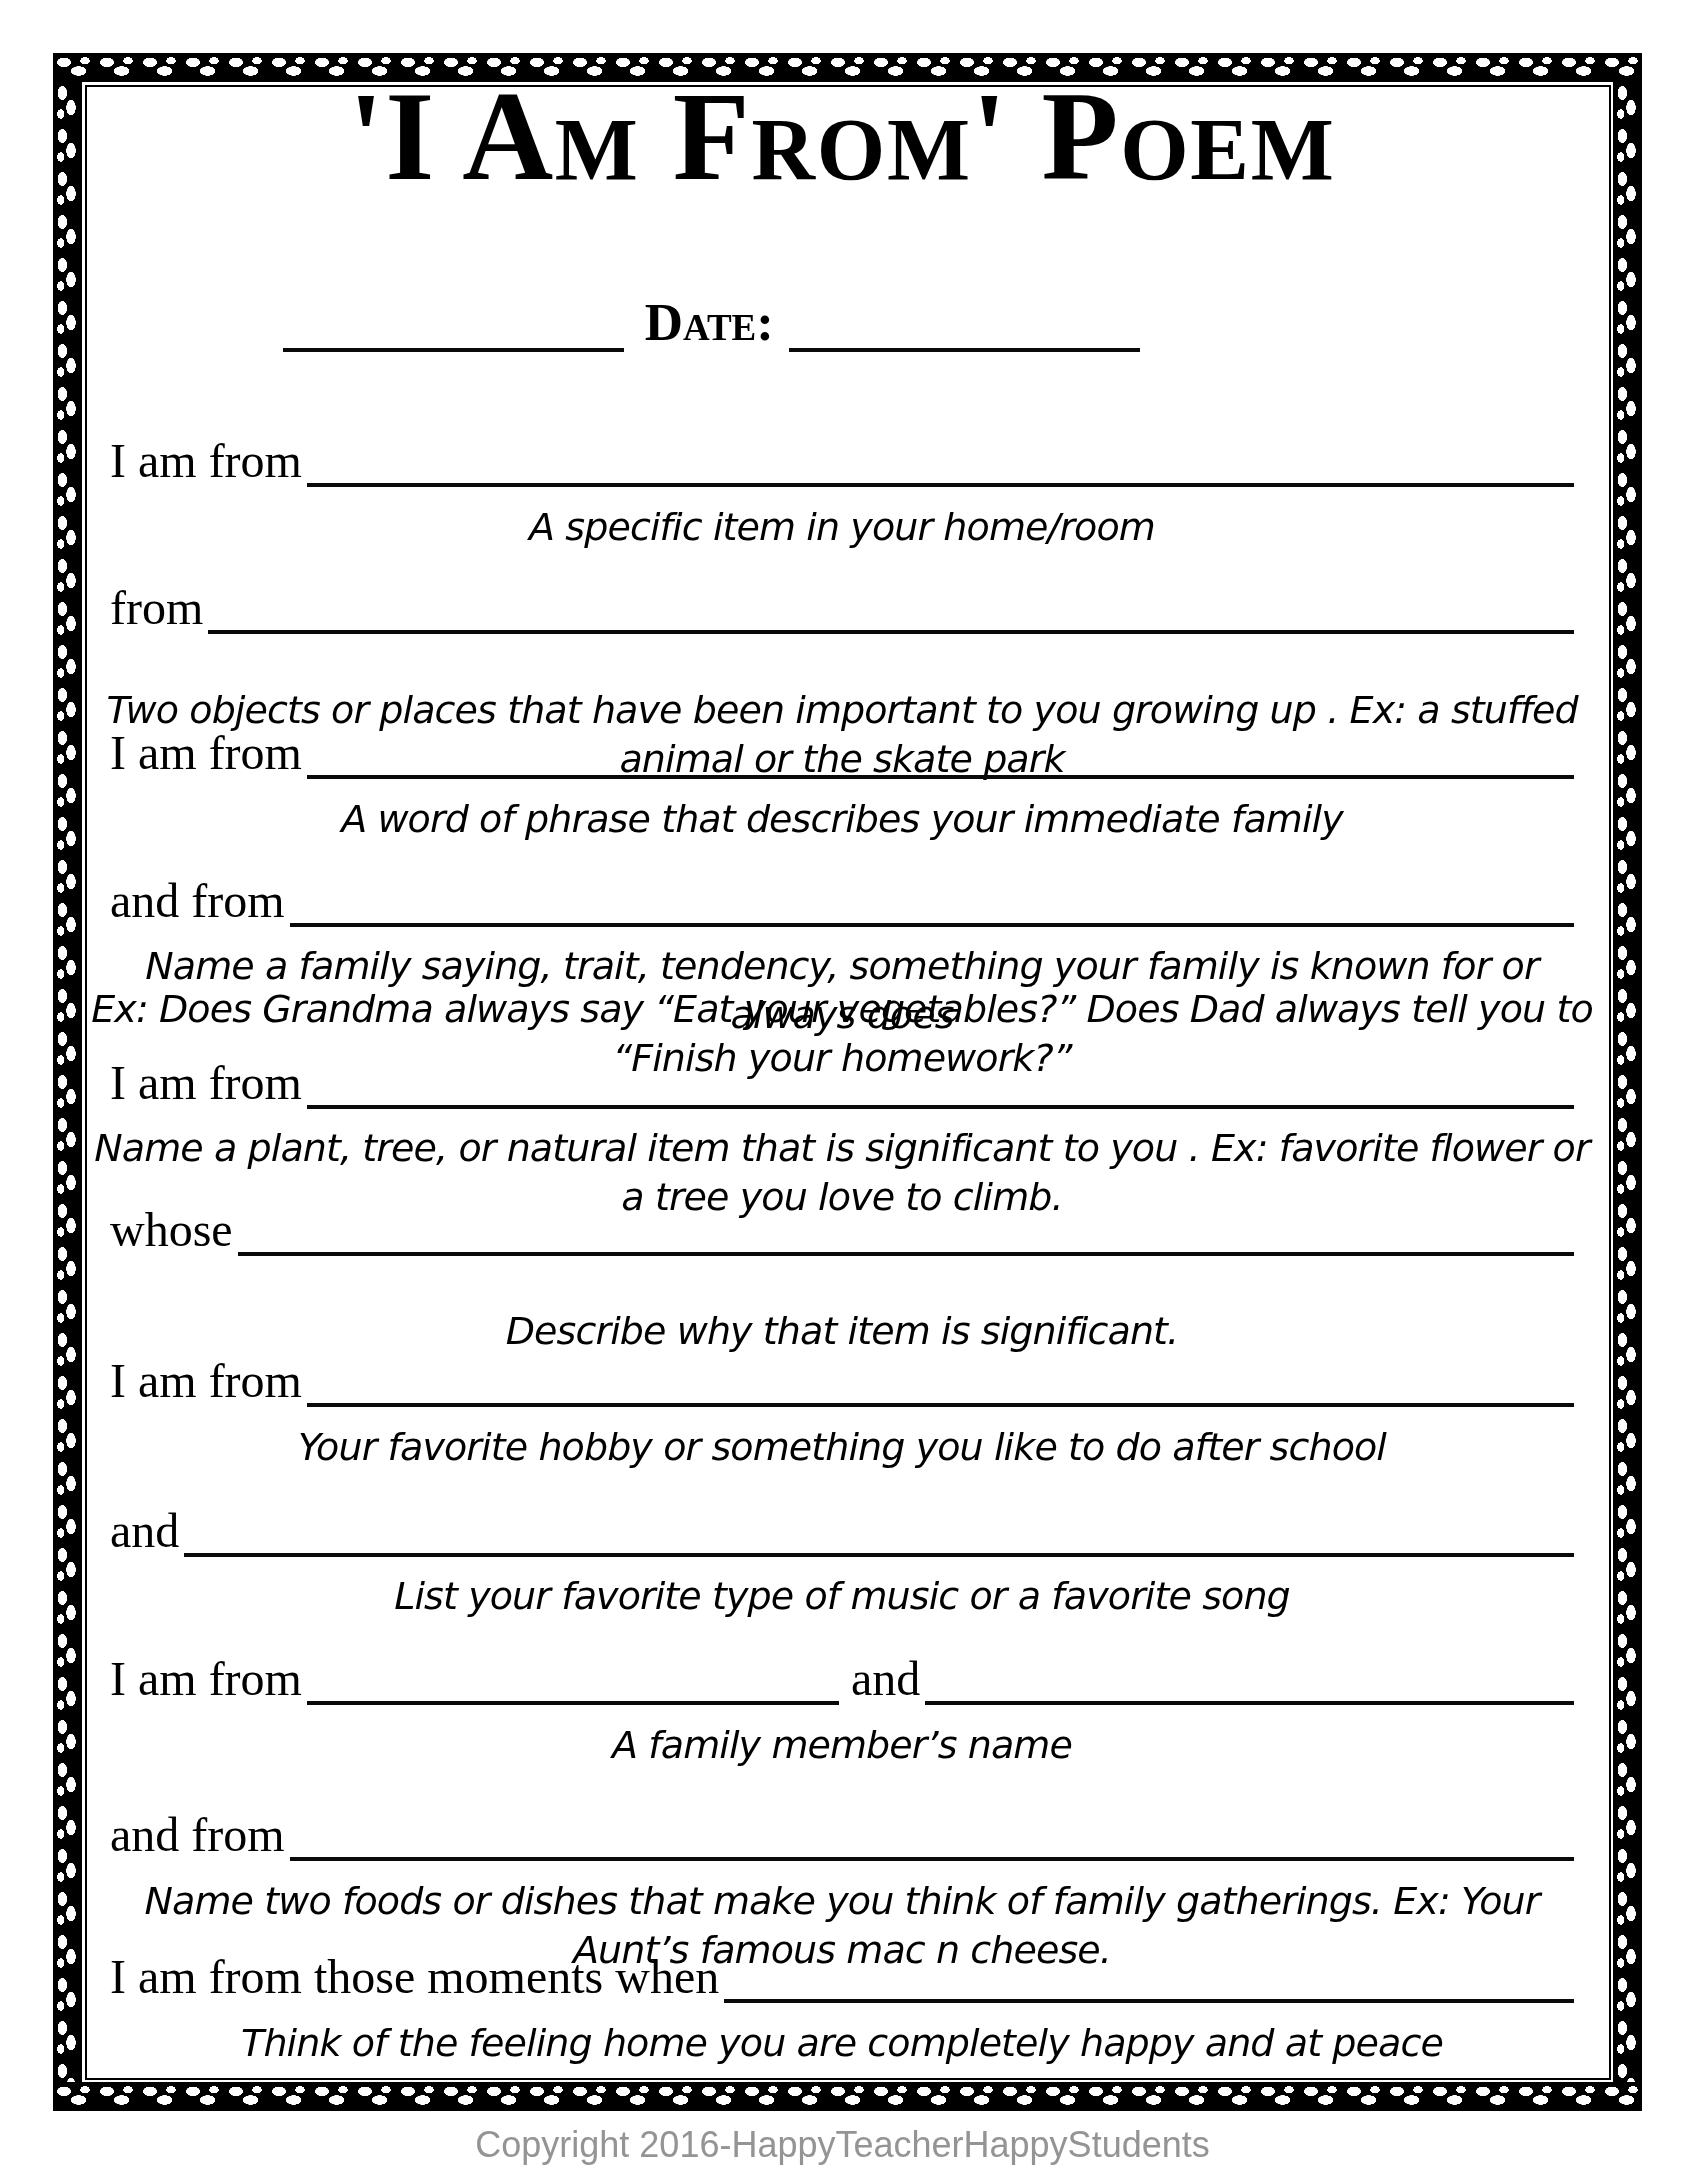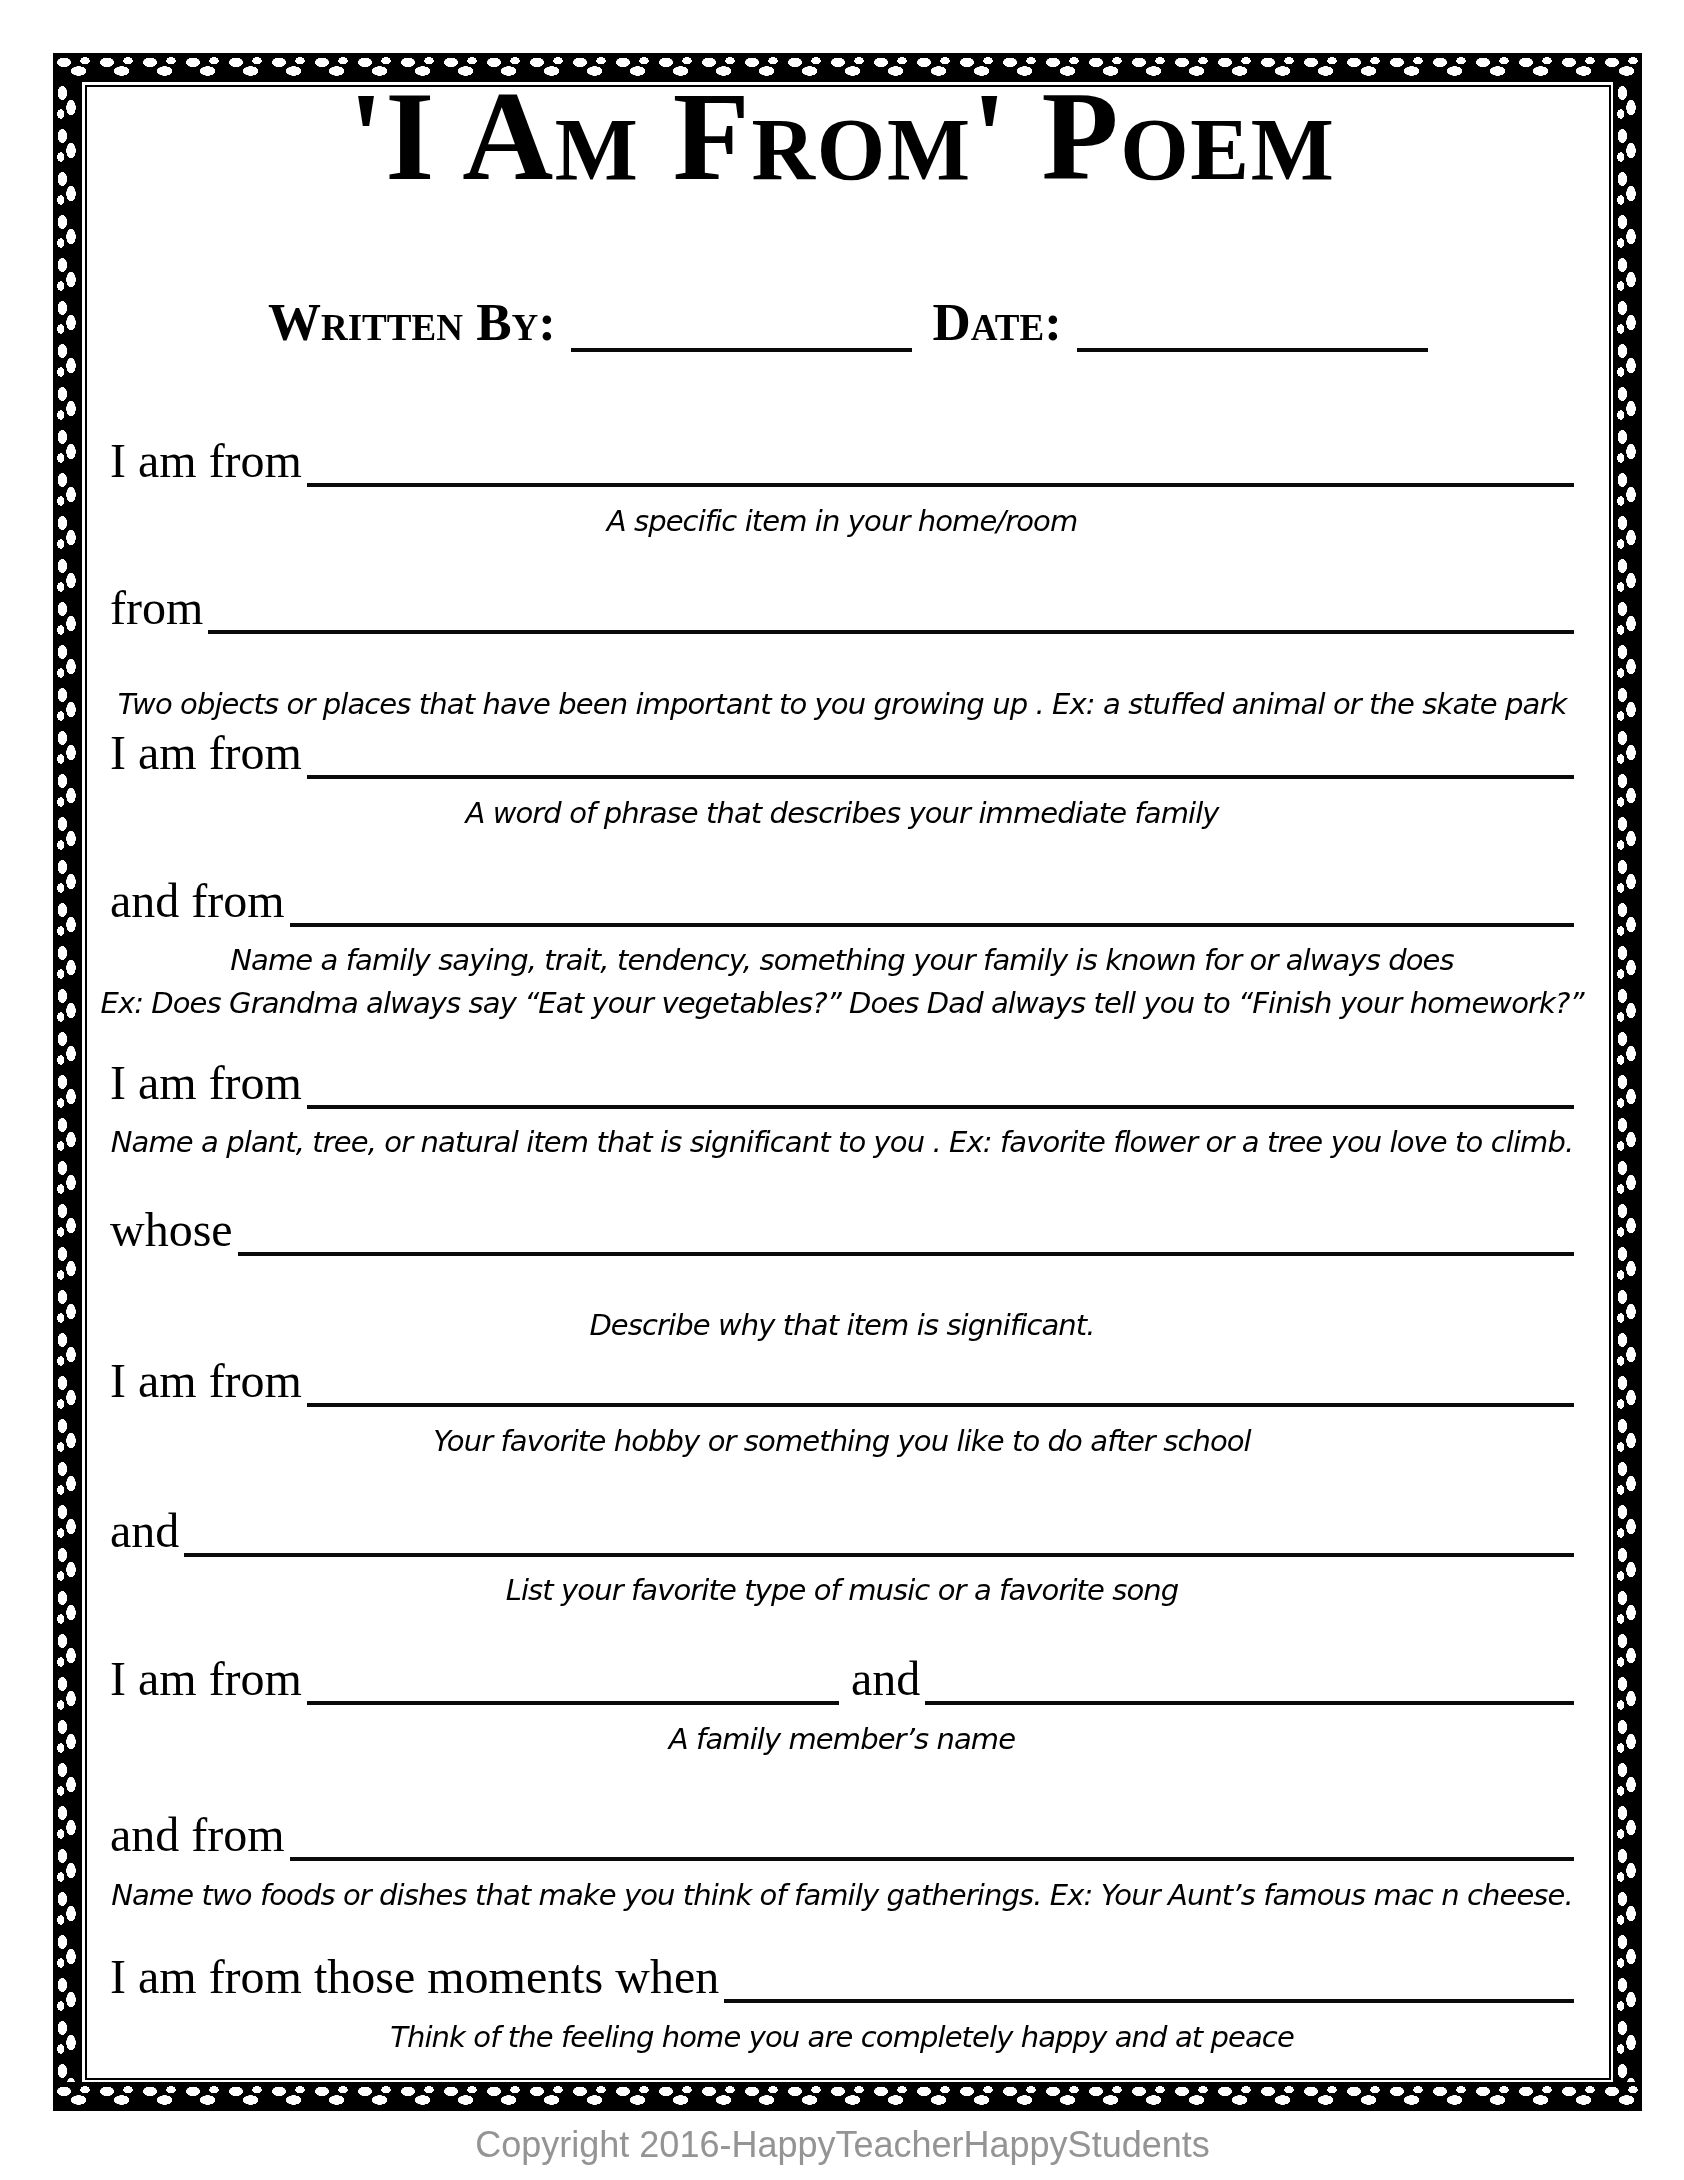--- a/index.html
+++ b/index.html
@@ -38,42 +38,41 @@
   .byline .b2{width:351px;margin-left:15.3px;}
 
   
   .row{position:absolute;left:110px;width:1464px;height:68px;display:flex;align-items:flex-end;box-sizing:border-box;}
   .row .lab{font-family:cursive;font-size:48px;line-height:1;padding:0 5.1px 1.7px 0;white-space:nowrap;margin-top:36px;}
   .row .lab.mid{padding-left:12px;}
   .row .blank{flex:1 1 0;border-bottom:4.3px solid #0a0a0a;height:100%;box-sizing:border-box;}
   .row .blank.narrow{flex:0.82 1 0;}
 
   .hint{position:absolute;left:84px;width:1516px;text-align:center;
-    font-family:"DejaVu Sans",sans-serif;font-style:italic;font-size:29px;
+    font-family:"DejaVu Sans",sans-serif;font-style:italic;font-size:38px;
     letter-spacing:-0.9px;line-height:1.3;}
   .hint.split{display:flex;gap:12px;}
   .hint.split span{flex:1 1 0;}
 
   .footer{position:absolute;top:2124px;left:0;width:100%;text-align:center;
     font-size:36px;color:#949494;letter-spacing:0;}
 </style>
 </head>
 <body>
 
 <div class="frame">
   <div class="bstrip h top"></div>
   <div class="bstrip h bottom"></div>
   <div class="bstrip v left"></div>
   <div class="bstrip v right"></div>
   <div class="inner-line"></div>
 </div>
 
 <div class="title">'I Am From' Poem</div>
 <div class="byline">
-  <span class="cap">Written By:</span>
   <span class="blank b1"></span>
   <span class="cap">Date:</span>
   <span class="blank b2"></span>
 </div>
 
 <div class="row" style="top:419px">
   <span class="lab">I am from</span>
   <span class="blank"></span>
 </div>
 <div class="hint" style="top:503px">A specific item in your home/room</div>

